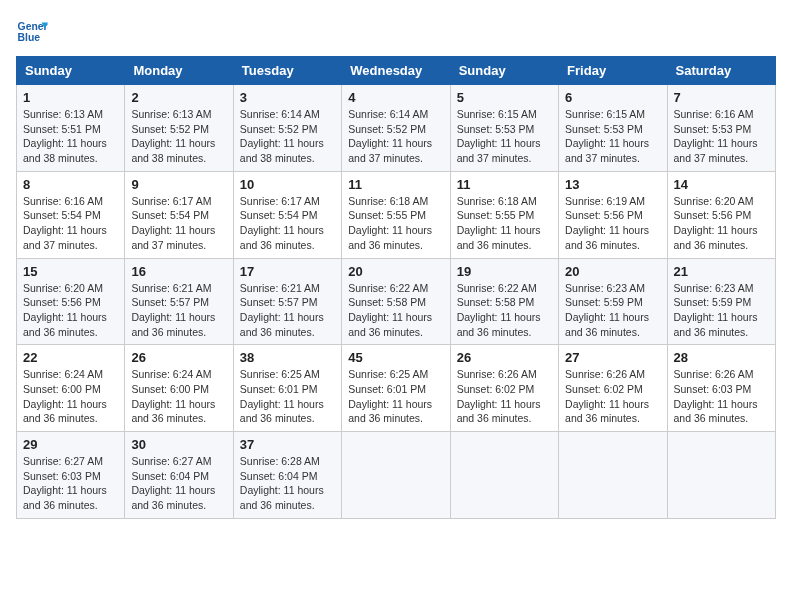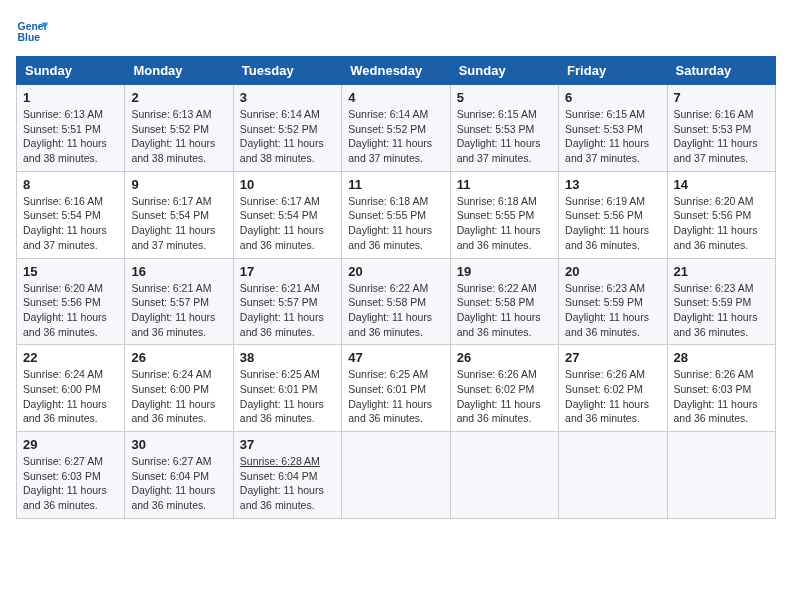--- a/index.html
+++ b/index.html
@@ -277,21 +277,21 @@
           <span style="display: block; line-height: 1.4;">and 36 minutes.</span>
         </td>
         <td>
           <span class="day-num">38</span>
           <span style="display: block; line-height: 1.4;">Sunrise: 6:25 AM</span>
           <span style="display: block; line-height: 1.4;">Sunset: 6:01 PM</span>
           <span style="display: block; line-height: 1.4;">Daylight: 11 hours</span>
           <span style="display: block; line-height: 1.4;">and 36 minutes.</span>
         </td>
         <td>
-          <span class="day-num">47</span>
+          <span class="day-num">45</span>
           <span style="display: block; line-height: 1.4;">Sunrise: 6:25 AM</span>
           <span style="display: block; line-height: 1.4;">Sunset: 6:01 PM</span>
           <span style="display: block; line-height: 1.4;">Daylight: 11 hours</span>
           <span style="display: block; line-height: 1.4;">and 36 minutes.</span>
         </td>
         <td>
           <span class="day-num">26</span>
           <span style="display: block; line-height: 1.4;">Sunrise: 6:26 AM</span>
           <span style="display: block; line-height: 1.4;">Sunset: 6:02 PM</span>
           <span style="display: block; line-height: 1.4;">Daylight: 11 hours</span>
@@ -322,21 +322,21 @@
         </td>
         <td>
           <span class="day-num">30</span>
           <span style="display: block; line-height: 1.4;">Sunrise: 6:27 AM</span>
           <span style="display: block; line-height: 1.4;">Sunset: 6:04 PM</span>
           <span style="display: block; line-height: 1.4;">Daylight: 11 hours</span>
           <span style="display: block; line-height: 1.4;">and 36 minutes.</span>
         </td>
         <td>
           <span class="day-num">37</span>
-          <span style="display: block; line-height: 1.4; text-decoration: underline;">Sunrise: 6:28 AM</span>
+          <span style="display: block; line-height: 1.4;">Sunrise: 6:28 AM</span>
           <span style="display: block; line-height: 1.4;">Sunset: 6:04 PM</span>
           <span style="display: block; line-height: 1.4;">Daylight: 11 hours</span>
           <span style="display: block; line-height: 1.4;">and 36 minutes.</span>
         </td>
         <td class="cell-empty"></td>
         <td class="cell-empty"></td>
         <td class="cell-empty"></td>
         <td class="cell-empty"></td>
       </tr>
     </tbody>

